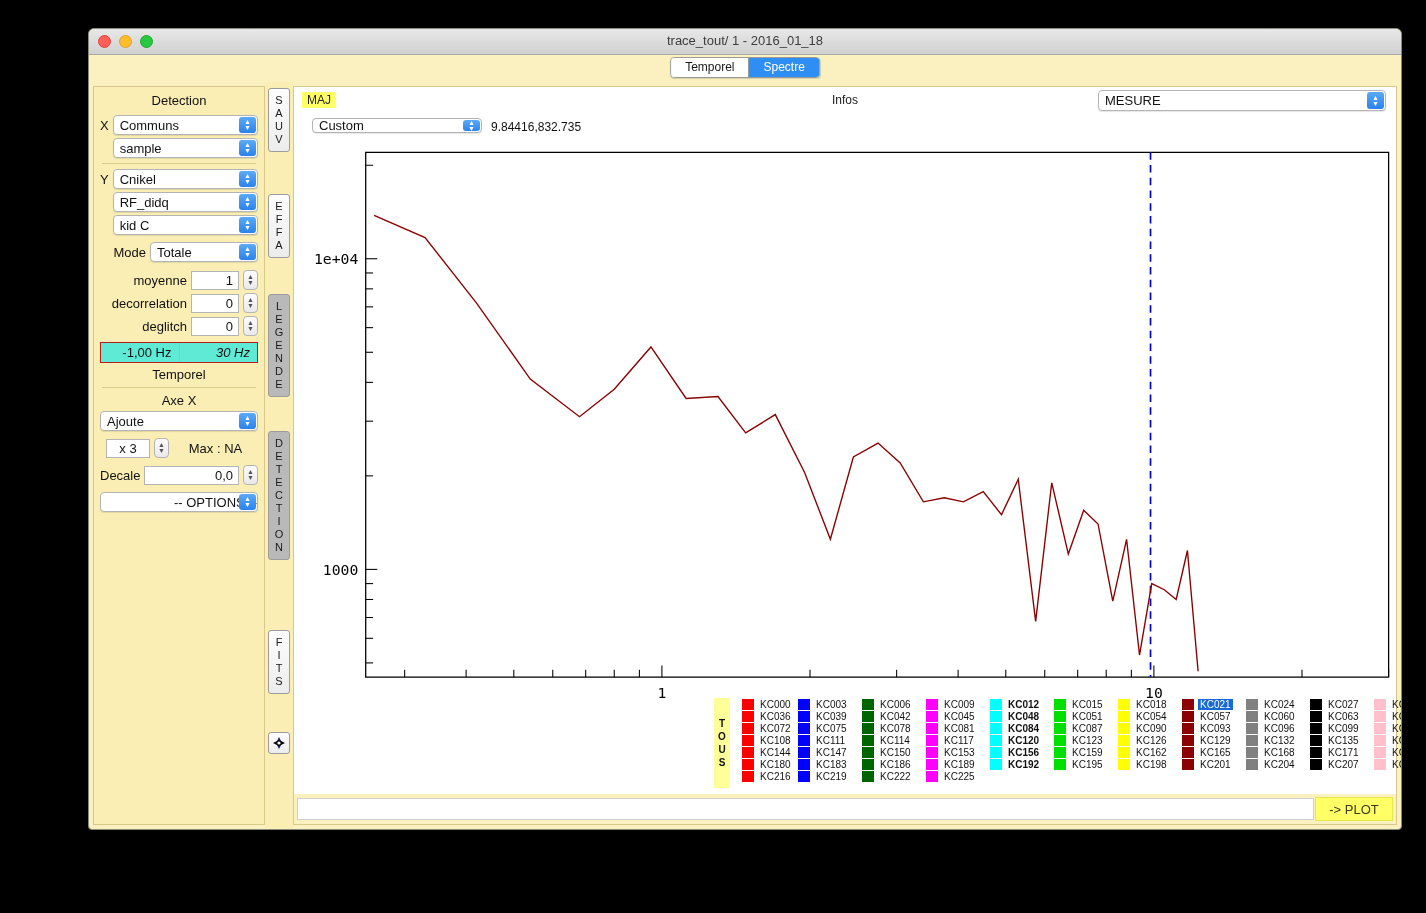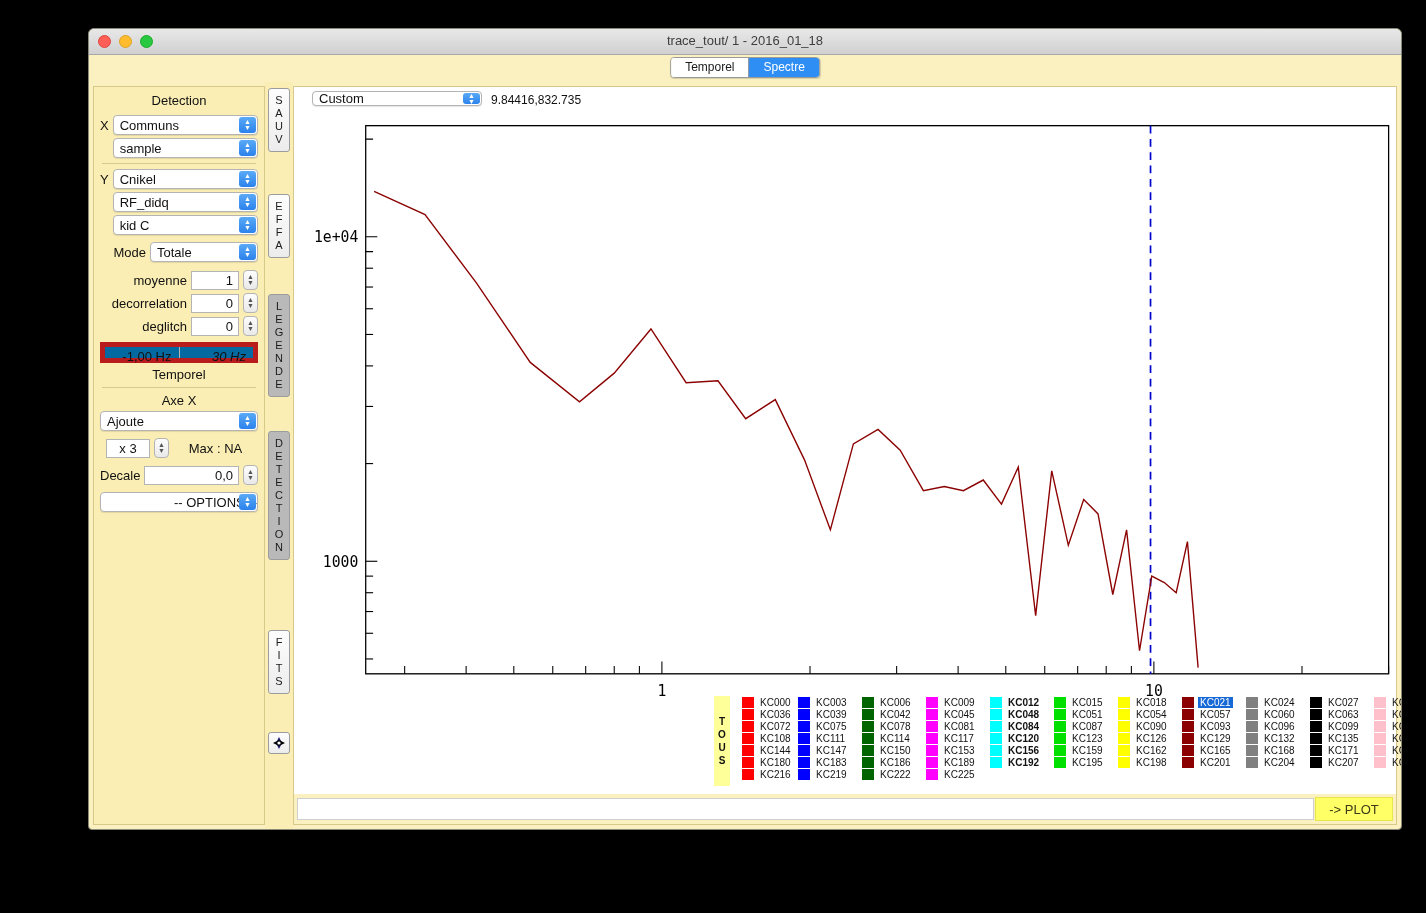--- a/index.html
+++ b/index.html
@@ -128,22 +128,22 @@
     height: 19px;
     background: #fff;
     border: 1px solid #b4b4b4;
     font-size: 13px; color: #111;
     text-align: right;
     padding-right: 5px;
     line-height: 17px;
   }
   .hz-row {
     display: flex;
-    border: 5px solid #b91c1c;
-    background: #0369a1;
+    border: 1px solid #b91c1c;
+    background: #5eead4;
     height: 21px;
     margin: 6px 0 4px 0;
   }
   .hz-cell {
     flex: 1;
     font-size: 13px;
     color: #111;
     line-height: 19px;
     text-align: right;
     padding-right: 7px;
@@ -453,20 +453,28 @@
         <svg width="16" height="16" viewBox="0 0 16 16">
           <path d="M8 2 L11 8 L8 14 L5 8 Z" fill="#1a1a6e"></path>
           <path d="M2 8 L8 5 L14 8 L8 11 Z" fill="#000"></path>
           <circle cx="8" cy="8" r="1.6" fill="#fff"></circle>
         </svg>
       </div>
     </div>
 
     <div id="right-panel">
 
+      <div id="infobar">
+        <div id="maj">MAJ</div>
+        <div id="infos-lbl">Infos</div>
+        <div id="mesure-popup" class="popup">
+          <span>MESURE</span>
+          <span class="arrowbox">▲<br>▼</span>
+        </div>
+      </div>
 
       <div id="selrow">
         <div id="custom-popup" class="popup">
           <span>Custom</span>
           <span class="arrowbox">▲<br>▼</span>
         </div>
         <div id="coord-text">9.84416,832.735</div>
       </div>
 
       <div id="plotwrap">

